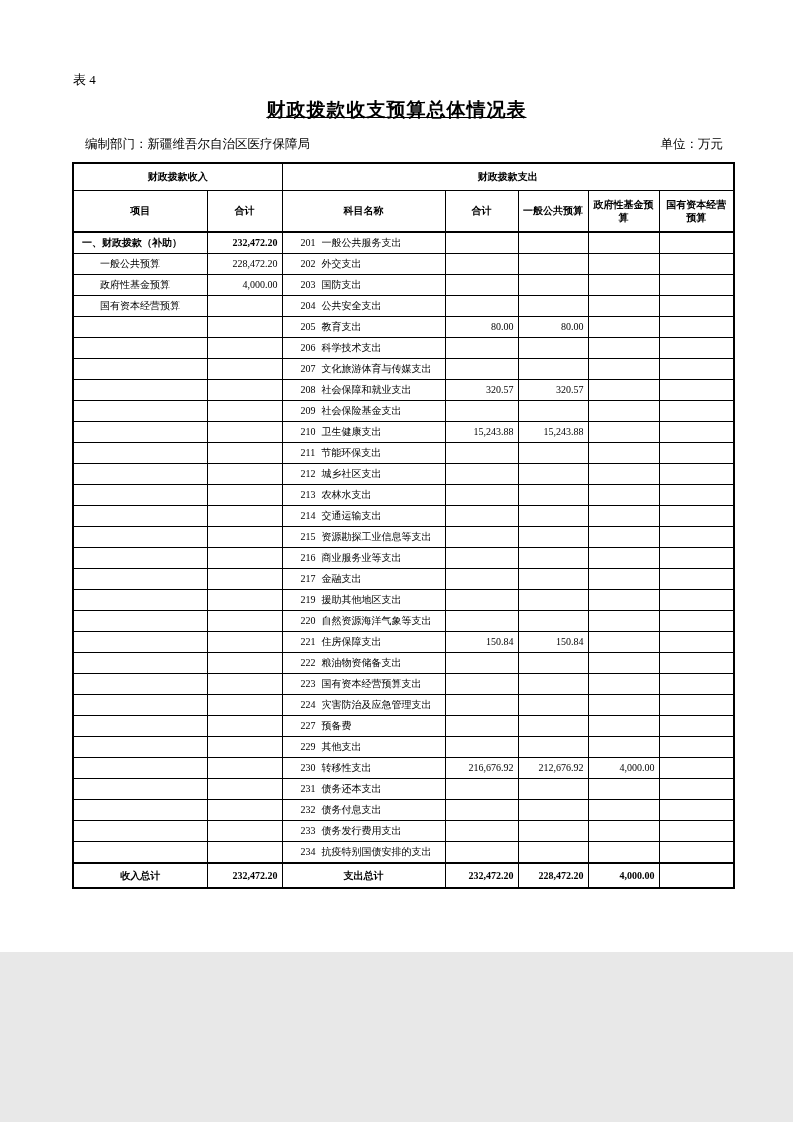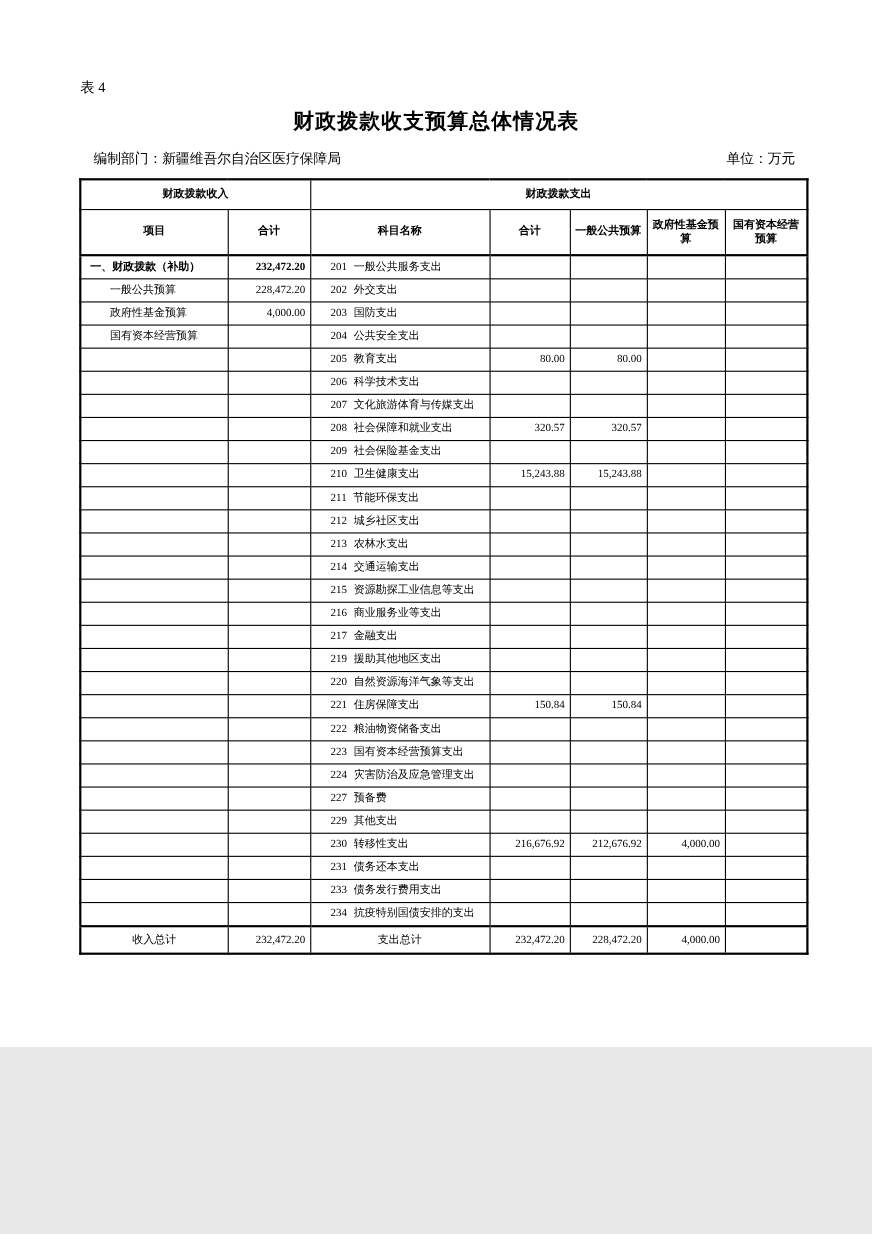--- a/index.html
+++ b/index.html
@@ -20,20 +20,21 @@
   }
   .doc-title {
     position: absolute;
     left: 0;
     right: 0;
     top: 97px;
     text-align: center;
     font-size: 19px;
     font-weight: bold;
     letter-spacing: 1px;
+    text-decoration: underline;
   }
   .meta-row {
     position: absolute;
     left: 73px;
     right: 70px;
     top: 136px;
     display: flex;
     justify-content: space-between;
     font-size: 12.5px;
     margin-left: 12px;
@@ -57,21 +58,21 @@
   .budget-table thead th { font-weight: bold; text-align: center; }
   .hdr1 th { height: 26px; }
   .hdr2 th { height: 40px; border-bottom: 2px solid #000; }
   .budget-table tbody td { height: 20px; }
   td.item-cell   { text-align: left; padding-left: 8px; }
   td.item-indent { padding-left: 26px; }
   td.num-cell    { text-align: right; padding-right: 4px; }
   td.subject-cell{ text-align: left; padding-left: 18px; white-space: nowrap; }
   .subject-code  { display: inline-block; margin-right: 6px; }
   tr.bold-row td, td.bold-cell { font-weight: bold; }
-  tr.total-row td { border-top: 2px solid #000; height: 23px; font-weight: normal; }
+  tr.total-row td { border-top: 2px solid #000; height: 23px; font-weight: bold; }
   tr.total-row td.center { text-align: center; }
   .page-number {
     position: absolute;
     left: 0;
     right: 0;
     top: 1022px;
     text-align: center;
     font-size: 13px;
     font-family: "DejaVu Sans Mono", "Liberation Mono", monospace;
   }
@@ -355,20 +356,29 @@
           <td class="num-cell"></td>
           <td class="subject-cell"><span class="subject-code">231</span><span>债务还本支出</span></td>
           <td class="num-cell"></td>
           <td class="num-cell"></td>
           <td class="num-cell"></td>
           <td class="num-cell"></td>
         </tr>
         <tr>
           <td class="item-cell"></td>
           <td class="num-cell"></td>
+          <td class="subject-cell"><span class="subject-code">232</span><span>债务付息支出</span></td>
+          <td class="num-cell"></td>
+          <td class="num-cell"></td>
+          <td class="num-cell"></td>
+          <td class="num-cell"></td>
+        </tr>
+        <tr>
+          <td class="item-cell"></td>
+          <td class="num-cell"></td>
           <td class="subject-cell"><span class="subject-code">233</span><span>债务发行费用支出</span></td>
           <td class="num-cell"></td>
           <td class="num-cell"></td>
           <td class="num-cell"></td>
           <td class="num-cell"></td>
         </tr>
         <tr>
           <td class="item-cell"></td>
           <td class="num-cell"></td>
           <td class="subject-cell"><span class="subject-code">234</span><span>抗疫特别国债安排的支出</span></td>

